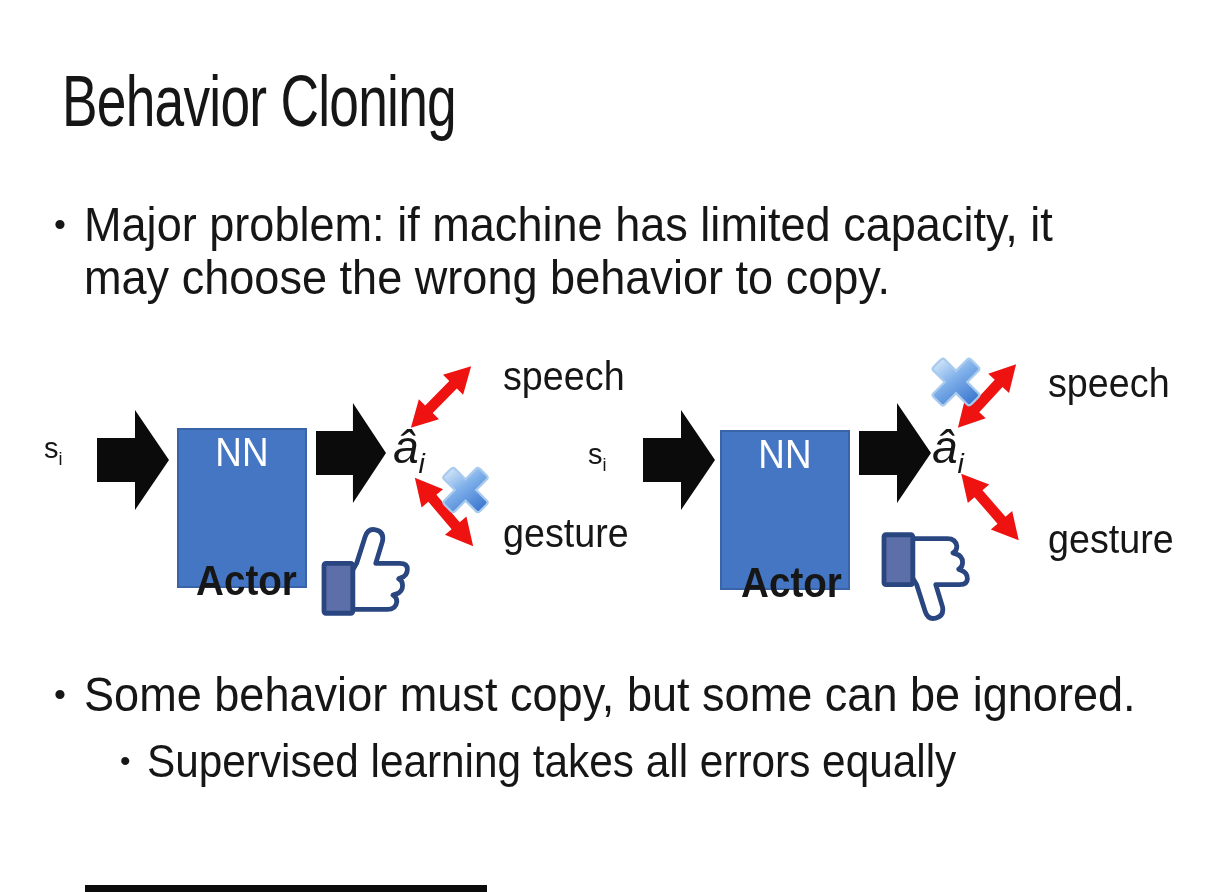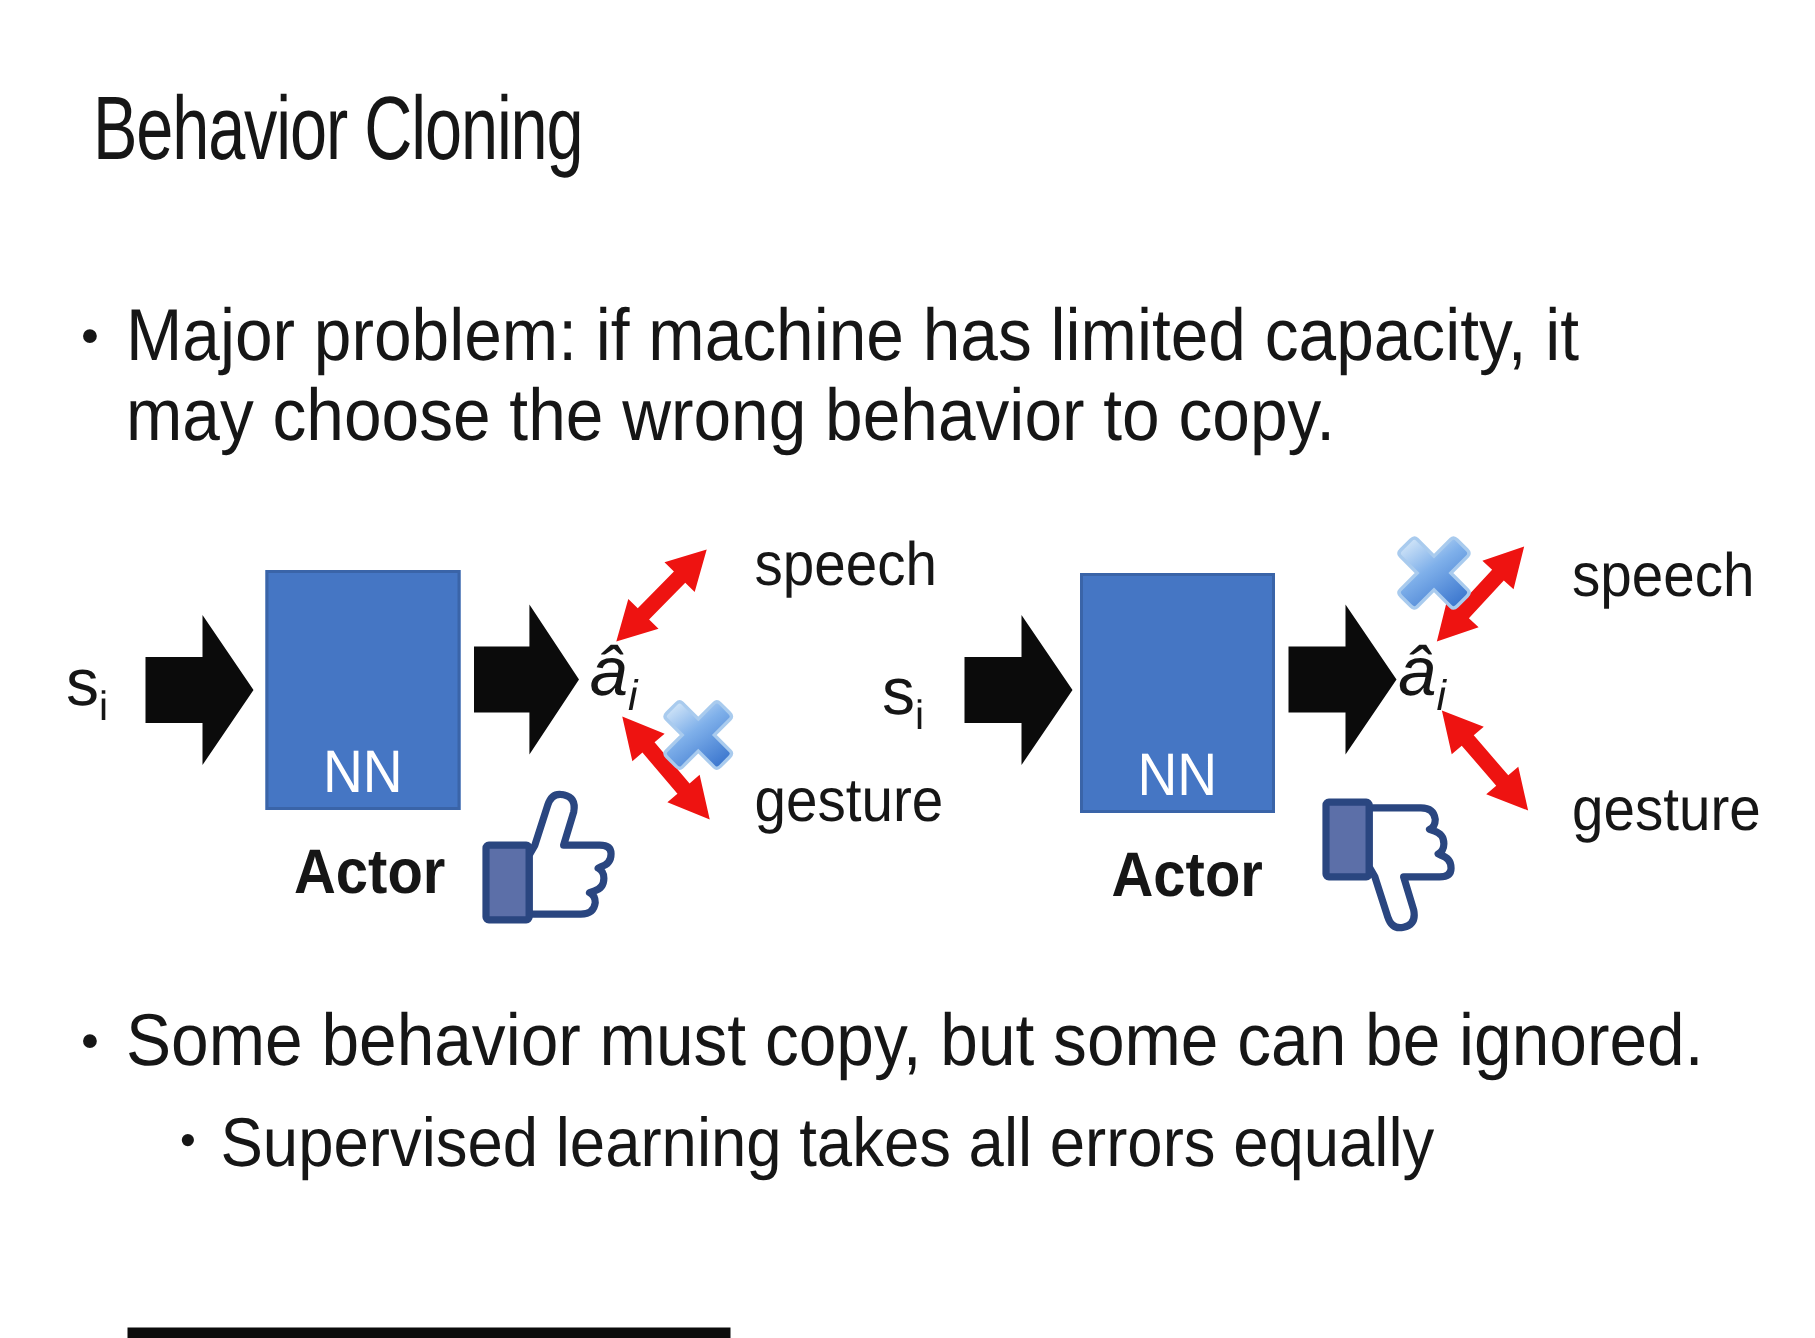--- a/index.html
+++ b/index.html
@@ -5,40 +5,40 @@
   * { margin:0; padding:0; box-sizing:border-box; }
   html,body { background:#ffffff; }
   .slide {
     position:relative; width:1210px; height:892px; background:#fff;
     font-family:"Liberation Sans", sans-serif; color:var(--text,#161616);
     overflow:hidden;
   }
   .abs { position:absolute; }
   .cond { display:inline-block; transform:scaleX(0.92); transform-origin:0 0; white-space:nowrap; }
   .title {
-    left:62px; top:54px; font-size:60px; line-height:1.05; font-weight:400;
+    left:62px; top:64px; font-size:72px; line-height:1.05; font-weight:400;
     letter-spacing:-1px;
   }
   .title .cond { transform:scaleX(0.74); }
   .bullet-row { display:flex; align-items:flex-start; }
   .b1 { left:54px; top:198px; }
   .b2 { left:54px; top:668px; }
   .b3 { left:120px; top:736px; }
   .marker { font-size:34px; line-height:53px; margin-right:18px; flex:0 0 auto; }
   .b3 .marker { font-size:30px; line-height:50px; margin-right:16px; }
   .btext { font-size:49px; line-height:53px; }
   .b3 .btext { font-size:46px; line-height:50px; }
   .dlabel { font-size:41px; line-height:1.05;margin-left:26px; }
   .actor { font-size:42px;font-weight:bold; }
-  .state { font-size:44px; line-height:1;text-align:center; }
+  .state { font-size:29px; line-height:1;text-align:center; }
   .state sub, .ahat sub { font-size:0.62em; }
   .ahat { font-family:Liberation Sans, sans-serif; font-style:italic; font-size:46px; line-height:1; }
   .nnbox {
     background:var(--nn_box_fill,#4576C4); border:2px solid var(--nn_box_border,#3A64A8);
-    display:flex; align-items:flex-end; justify-content:center;
+    display:flex; align-items:flex-start; justify-content:center;margin-top:48px;
   }
   .nnbox span { color:var(--nn_box_text,#fff); font-size:40px; transform:scaleX(0.92); }
   .block-arrow polygon { fill:var(--arrow_black,#0b0b0b); }
   .red-arrow polygon { fill:var(--arrow_red,#ee1311); }
   .cross path { fill:url(#crossGrad); stroke:var(--cross_edge,#a9cbee); stroke-width:2.5; }
   .thumb .hand { fill:var(--thumb_hand,#fff); stroke:var(--thumb_outline,#2a4680); stroke-width:5; stroke-linejoin:round; }
   .thumb .cuff { fill:var(--thumb_cuff,#5c6fa8); stroke:var(--thumb_outline,#2a4680); stroke-width:5; stroke-linejoin:round; }
   .flip-v { transform:scaleY(-1); }
   .bottom-bar { left:85px; top:885px; width:402px; height:7px; background:#0c0c0c; }
   svg { display:block; width:100%; height:100%; overflow:visible; }

